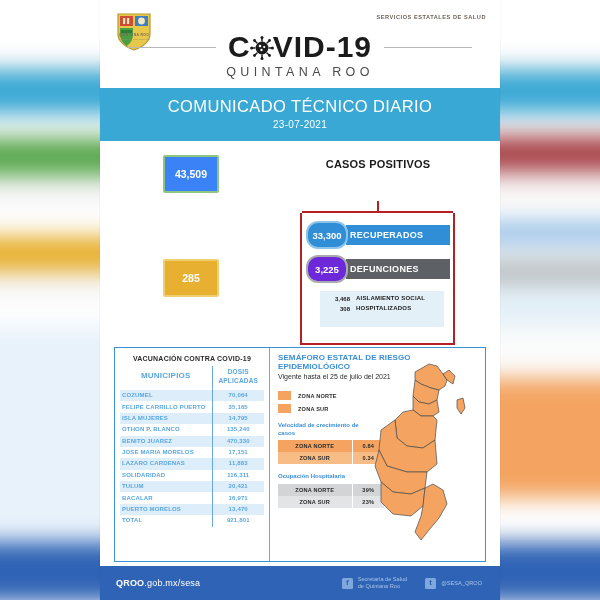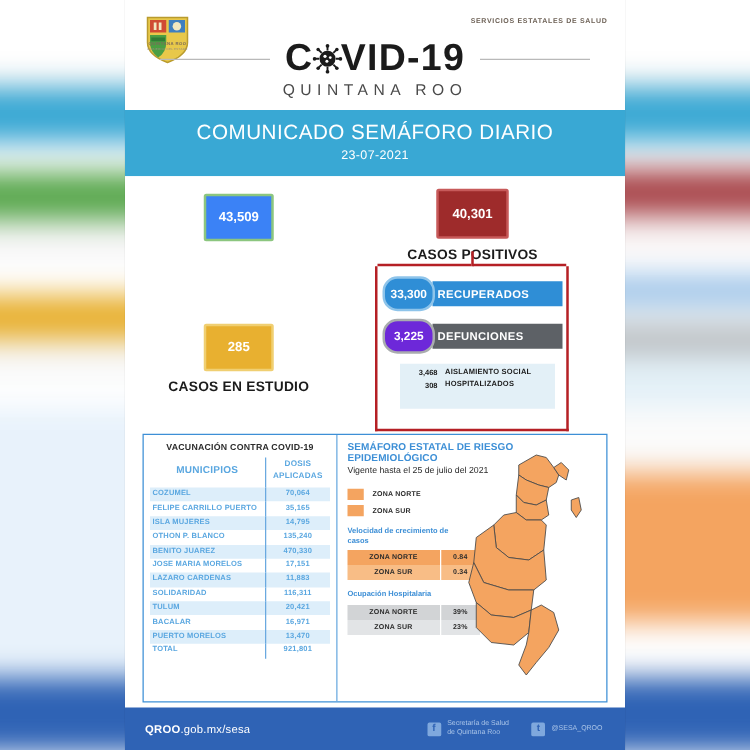--- a/index.html
+++ b/index.html
@@ -312,37 +312,35 @@
                     <circle cx="11.5" cy="14" r="1.2"></circle>
                   </g>
                 </svg></span><span>VID-19</span>
           </span>
         </div>
         <div class="qroo-sub">QUINTANA ROO</div>
       </div>
     </div>
 
     <div class="banner">
-      <div class="banner-title">COMUNICADO SEMÁFORO DIARIO</div>
+      <div class="banner-title">COMUNICADO TÉCNICO DIARIO</div>
       <div class="banner-date">23-07-2021</div>
     </div>
 
     <div class="stats">
 
       <div class="statbox neg">
         <div class="chip">43,509</div>
       </div>
 
       <div class="statbox est">
         <div class="chip">285</div>
-        <div class="chip-label">CASOS EN ESTUDIO</div>
       </div>
 
       <div class="statbox pos">
-        <div class="chip">40,301</div>
         <div class="chip-label">CASOS POSITIVOS</div>
       </div>
 
       <div class="connector"></div>
       <div class="bracket"></div>
 
       <div class="inner-list">
         <div class="bar-row rec">
           <div class="bar-txt">RECUPERADOS</div>
           <div class="bar-num">33,300</div>

